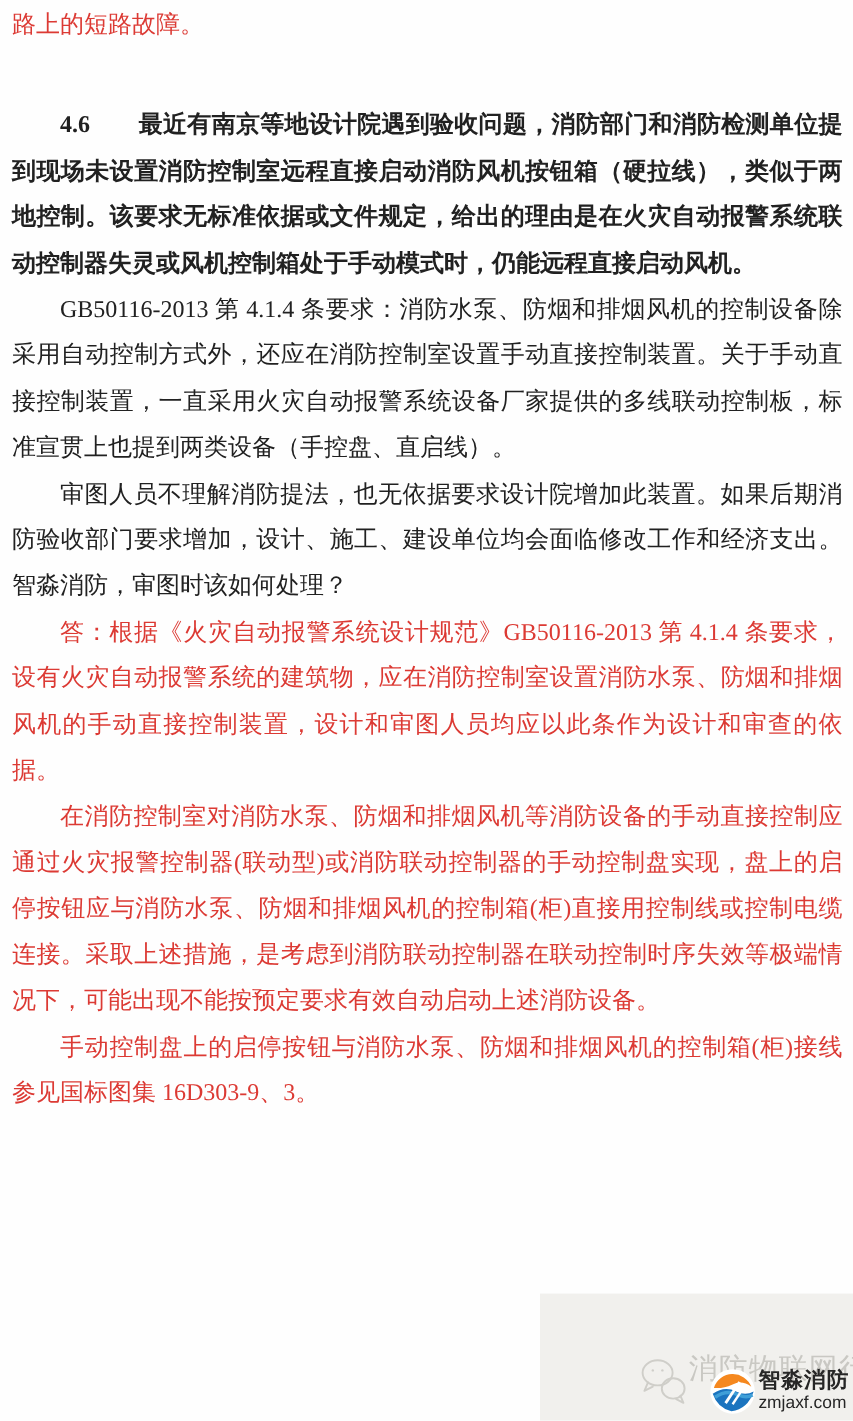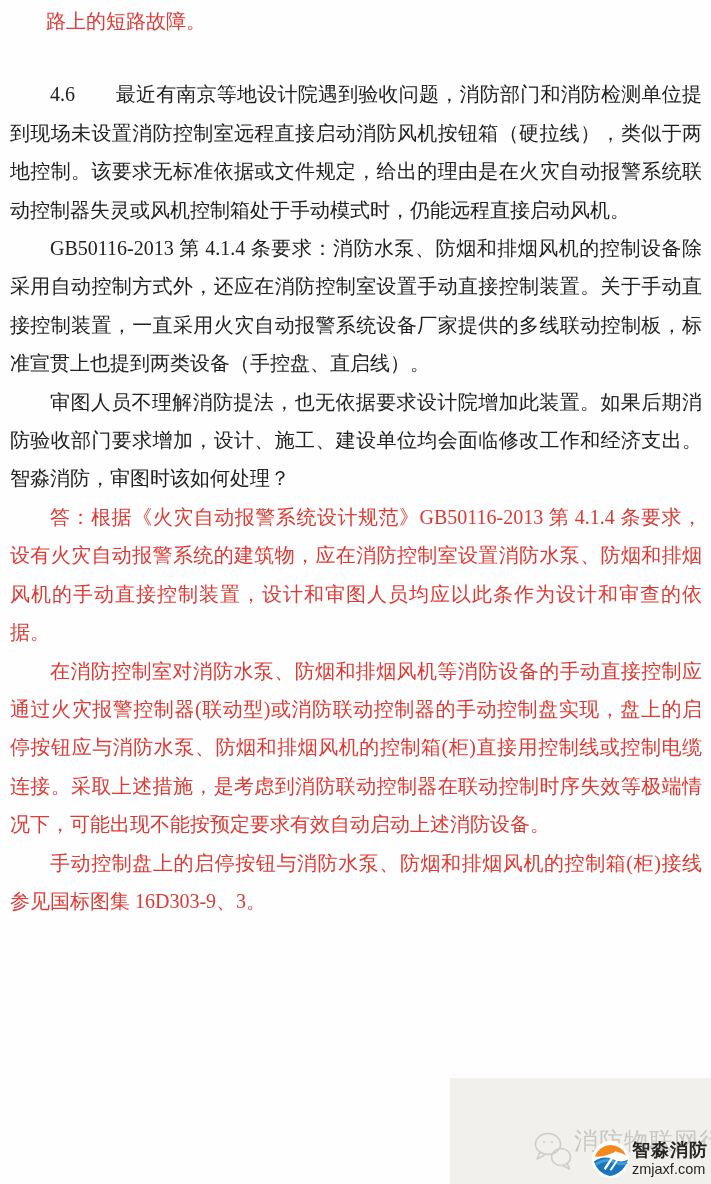--- a/index.html
+++ b/index.html
@@ -19,23 +19,23 @@
     position:relative;width:711px;height:1184px;overflow:hidden;
     background:var(--page_bg);
     font-family:"Liberation Serif","DejaVu Serif",serif;
   }
   .content{
     position:absolute;left:10px;top:2px;width:692px;
     color:var(--body_text);
     font-size:20px;line-height:38.4px;text-align:justify;
   }
   .para{margin:0;text-indent:2em;}
-  .para.no-indent{text-indent:0;margin-left:36px;}
+  .para.no-indent{text-indent:0;}
   .para.red{color:var(--red_text);}
-  .para.section-gap{margin-top:35px;}
+  .para.section-gap{margin-top:45px;font-weight:bold;}
 
   .footer{
     position:absolute;left:0;right:0;top:1216px;height:26px;
     text-align:center;
     font-family:"Liberation Sans","DejaVu Sans",sans-serif;
     font-weight:bold;font-size:16px;color:var(--footer_text);
   }
 
   .corner-panel{
     position:absolute;left:450px;top:1078px;width:261px;height:106px;

